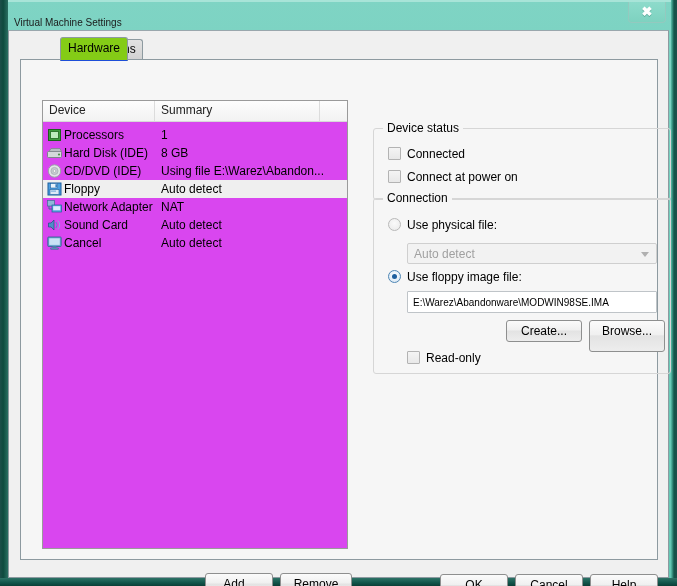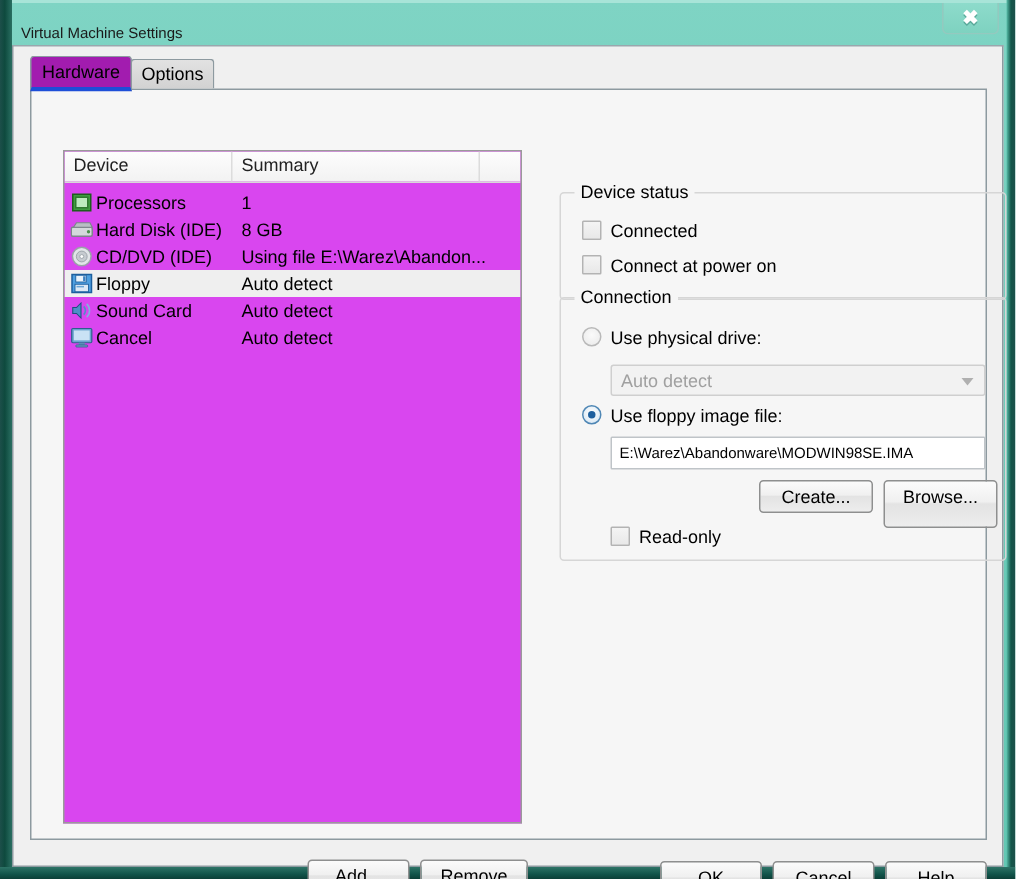--- a/index.html
+++ b/index.html
@@ -111,24 +111,25 @@
     border: 1px solid #8d9aa0;
     border-bottom: none;
     border-radius: 3px 3px 0 0;
     font-size: 12px;
     line-height: 20px;
     text-align: center;
     cursor: pointer;
     user-select: none;
   }
   .tab.active {
-    background: #a21caf;
+    background: #84cc16;
     z-index: 3;
     height: 24px;
-    border-bottom: 3px solid #1d4ed8;
+    border-bottom: 1px solid #1d4ed8;
+    margin-left: 40px;
   }
   .tab.inactive {
     background: linear-gradient(to bottom, #e2e2e2 0%, #d2d2d2 100%);
     top: 2px;
     height: 20px;
     line-height: 18px;
     z-index: 1;
   }
   #tab-hardware { left: 0; width: 68px; }
   #tab-options  { left: 67px; width: 56px; }
@@ -469,20 +470,32 @@
               <rect x="3.5" y="1.5" width="7" height="4.5" fill="#e8f2fb" stroke="#1d5f9e" stroke-width="0.6"></rect>
               <rect x="8.4" y="2.2" width="1.6" height="3.2" fill="#3a7fc0"></rect>
               <rect x="3" y="7.5" width="9" height="5" fill="#dce9f6" stroke="#1d5f9e" stroke-width="0.6"></rect>
               <rect x="4" y="8.6" width="5" height="1" fill="#6aa6d8"></rect>
             </svg>
           </span>
           <span class="dev-name">Floppy</span>
           <span class="dev-summary">Auto detect</span>
         </div>
 
+        <div class="dev-row">
+          <span class="dev-icon">
+            <svg class="ico-svg" viewBox="0 0 15 14">
+              <rect x="0.5" y="0.5" width="7" height="5.5" fill="#8fb8d8" stroke="#3d6e96" stroke-width="0.7"></rect>
+              <rect x="5" y="5" width="9.5" height="7" fill="#5fa8e0" stroke="#1d5f9e" stroke-width="0.7"></rect>
+              <rect x="6.2" y="6.2" width="7" height="4" fill="#dcefff"></rect>
+              <path d="M2 6 L2 9 L5.5 9" fill="none" stroke="#3d6e96" stroke-width="1"></path>
+            </svg>
+          </span>
+          <span class="dev-name">Network Adapter</span>
+          <span class="dev-summary">NAT</span>
+        </div>
 
         <div class="dev-row">
           <span class="dev-icon">
             <svg class="ico-svg" viewBox="0 0 15 14">
               <path d="M1.5 5 L4 5 L7 2 L7 12 L4 9 L1.5 9 Z" fill="#4f8fc8" stroke="#1d4f7e" stroke-width="0.7"></path>
               <path d="M8.8 4.2 A4 4 0 0 1 8.8 9.8" fill="none" stroke="#4f8fc8" stroke-width="1.1"></path>
               <path d="M10.8 2.6 A6 6 0 0 1 10.8 11.4" fill="none" stroke="#7fb4dd" stroke-width="1"></path>
             </svg>
           </span>
           <span class="dev-name">Sound Card</span>
@@ -518,21 +531,21 @@
           <span class="cb-box"></span>
           <span class="cb-label">Connect at power on</span>
         </div>
       </div>
 
       <div id="group-connection" class="groupbox">
         <div class="group-title">Connection</div>
 
         <div id="rb-physical" class="radio-row">
           <span class="rb-dot"></span>
-          <span class="rb-label">Use physical drive:</span>
+          <span class="rb-label">Use physical file:</span>
         </div>
 
         <div id="combo-physical">
           <span class="combo-text">Auto detect</span>
           <span class="combo-arrow"></span>
         </div>
 
         <div id="rb-image" class="radio-row">
           <span class="rb-dot checked"></span>
           <span class="rb-label">Use floppy image file:</span>

